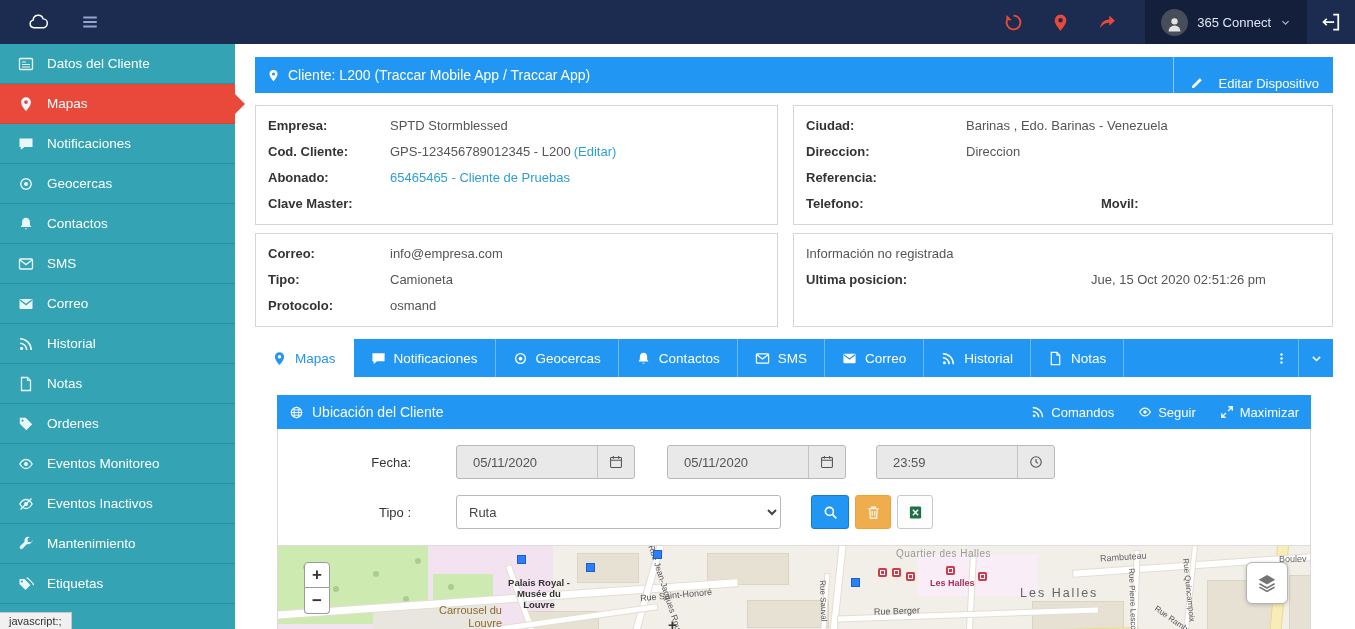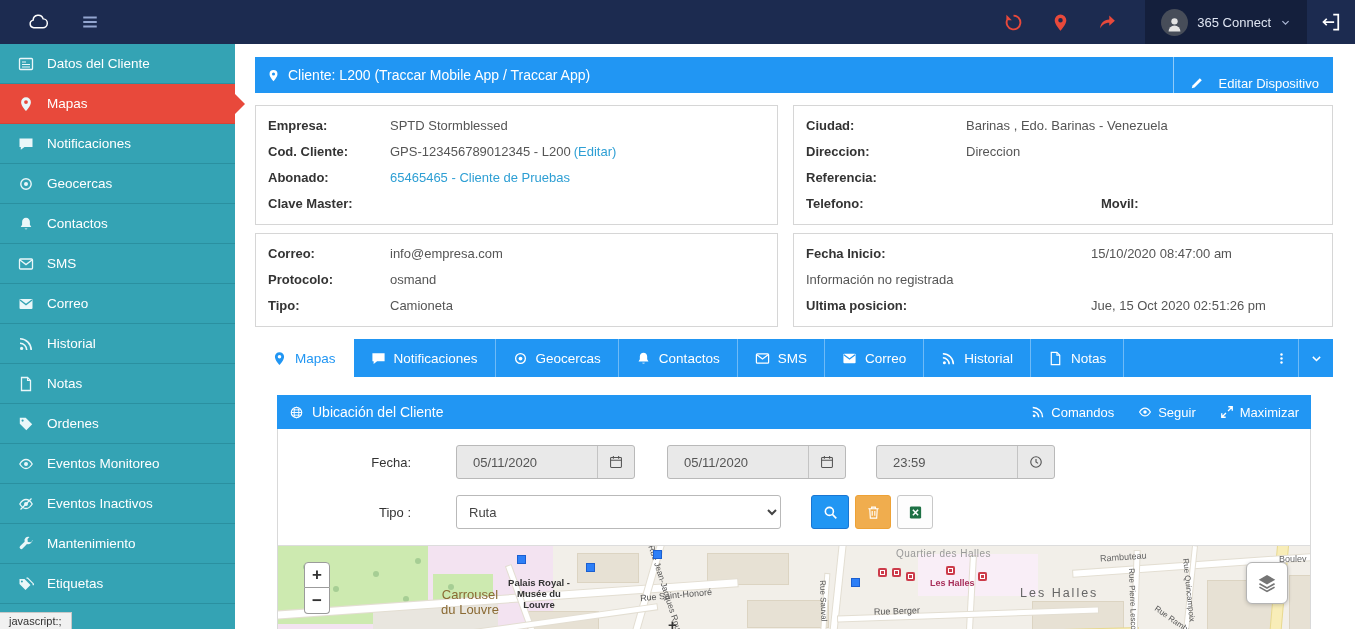--- a/index.html
+++ b/index.html
@@ -383,34 +383,30 @@
         <span class="ivalue ml4"></span>
       </div>
     </div>
 
     <div class="card w120">
       <div class="irow">
         <span class="ilabel">Correo:</span>
         <span class="ivalue">info@empresa.com</span>
       </div>
       <div class="irow">
+        <span class="ilabel">Tipo:</span>
+        <span class="ivalue">Camioneta</span>
+      </div>
+      <div class="irow">
         <span class="ilabel">Protocolo:</span>
         <span class="ivalue">osmand</span>
       </div>
-      <div class="irow">
-        <span class="ilabel">Tipo:</span>
-        <span class="ivalue">Camioneta</span>
-      </div>
     </div>
 
     <div class="card w285">
-      <div class="irow">
-        <span class="ilabel">Fecha Inicio:</span>
-        <span class="ivalue">15/10/2020 08:47:00 am</span>
-      </div>
       <div class="irow">
         <span class="ivalue">Información no registrada</span>
       </div>
       <div class="irow">
         <span class="ilabel">Ultima posicion:</span>
         <span class="ivalue">Jue, 15 Oct 2020 02:51:26 pm</span>
       </div>
     </div>
   </div>
 
@@ -655,21 +651,21 @@
         <span class="mlabel" style="left:618px;top:2px;font-size:10px;color:#999;letter-spacing:.5px">Quartier des Halles</span>
         <span class="mlabel" style="left:822px;top:6px;font-size:9px;color:#666;transform:rotate(-4deg)">Rambuteau</span>
         <span class="mlabel" style="left:1001px;top:8px;font-size:9px;color:#666">Boulev</span>
         <span class="mlabel" style="left:652px;top:32px;font-size:9px;color:#a8305a;font-weight:700">Les Halles</span>
         <span class="mlabel" style="left:742px;top:40px;font-size:12.5px;color:#666;letter-spacing:2px">Les Halles</span>
         <span class="mlabel" style="left:377px;top:-2px;font-size:8.5px;transform:rotate(72deg);transform-origin:left top">Rue Jean-Jacques Rousseau</span>
         <span class="mlabel" style="left:362px;top:44px;font-size:9px;transform:rotate(-5deg)">Rue Saint-Honoré</span>
         <span class="mlabel" style="left:596px;top:60px;font-size:9px;transform:rotate(-2deg)">Rue Berger</span>
         <span class="mlabel" style="left:549px;top:34px;font-size:8px;transform:rotate(88deg);transform-origin:left top">Rue Sauval</span>
         <span class="mlabel" style="left:228px;top:32px;width:66px;font-size:9.5px;font-weight:700;color:#333;text-align:center;white-space:normal">Palais Royal - Musée du Louvre</span>
-        <span class="mlabel" style="left:160px;top:42px;width:64px;font-size:13px;color:#8a6a33;text-align:center;white-space:normal">Carrousel du Louvre</span>
+        <span class="mlabel" style="left:160px;top:58px;width:64px;font-size:11px;color:#8a6a33;text-align:right;white-space:normal">Carrousel du Louvre</span>
 
         <span class="mlabel" style="left:858px;top:22px;font-size:8px;transform:rotate(88deg);transform-origin:left top">Rue Pierre Lescot</span>
         <span class="mlabel" style="left:912px;top:12px;font-size:8px;transform:rotate(84deg);transform-origin:left top">Rue Quincampoix</span>
         <span class="mlabel" style="left:880px;top:58px;font-size:8px;transform:rotate(35deg);transform-origin:left top">Rue Rambuteau</span>
 
         <div class="poi" style="left:600px;top:22px"></div>
         <div class="poi" style="left:614px;top:22px"></div>
         <div class="poi" style="left:628px;top:26px"></div>
         <div class="poi" style="left:668px;top:20px"></div>
         <div class="poi" style="left:700px;top:26px"></div>

